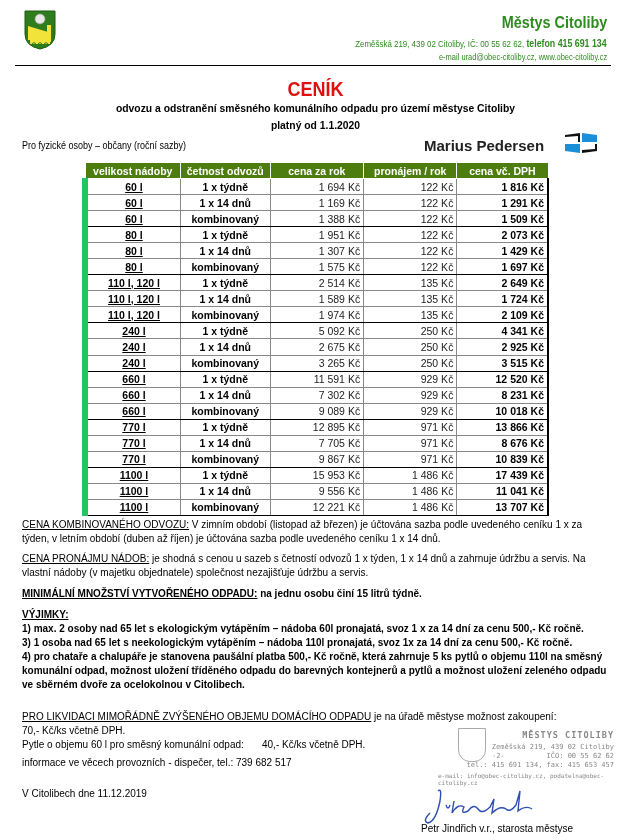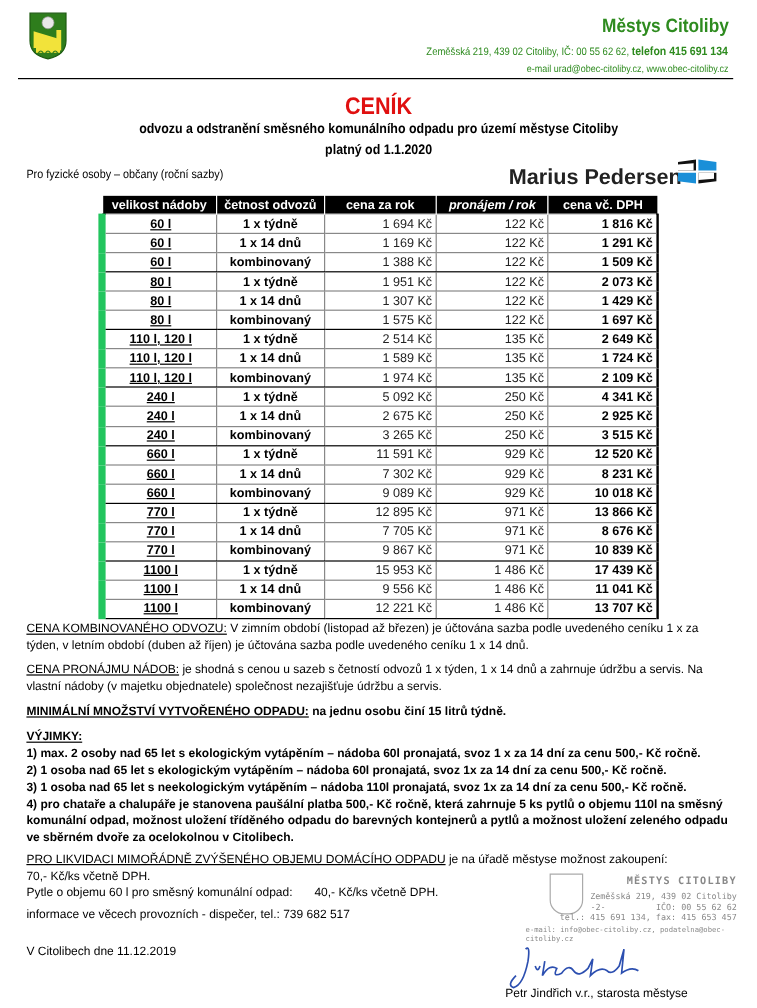--- a/index.html
+++ b/index.html
@@ -11,34 +11,34 @@
     .town-name { position: absolute; right: 24px; top: 14px; font-size: 16px; font-weight: bold; color: #2e8b1f; transform: scaleX(0.9); transform-origin: right center; }
     .town-addr { position: absolute; right: 24px; top: 38px; font-size: 9px; color: #2e8b1f; transform: scaleX(0.88); transform-origin: right center; white-space: nowrap; }
     .town-addr b { font-size: 10px; }
     .town-contact { position: absolute; right: 24px; top: 52px; font-size: 8.5px; color: #2e8b1f; transform: scaleX(0.88); transform-origin: right center; white-space: nowrap; }
     .header-rule { position: absolute; left: 15px; right: 20px; top: 65px; height: 1px; background: #000; }
 
     .title { position: absolute; left: 0; width: 631px; top: 78px; text-align: center; font-size: 20px; font-weight: bold; color: #e01010; transform: scaleX(0.9); }
     .subtitle { position: absolute; left: 0; width: 631px; top: 102px; text-align: center; font-size: 11.5px; font-weight: bold; transform: scaleX(0.9); }
     .valid { position: absolute; left: 0; width: 631px; top: 119px; text-align: center; font-size: 11.5px; font-weight: bold; transform: scaleX(0.9); }
     .audience { position: absolute; left: 22px; top: 140px; font-size: 10px; transform: scaleX(0.9); transform-origin: left center; white-space: nowrap; }
-    .partner { position: absolute; left: 424px; top: 137px; font-size: 18px; font-weight: bold; color: #222; }
+    .partner { position: absolute; left: 424px; top: 137px; font-size: 15px; font-weight: bold; color: #222; }
     .partner-logo { position: absolute; left: 563px; top: 132px; width: 36px; height: 22px; }
 
     table.prices { position: absolute; left: 82px; top: 162px; width: 467px; border-collapse: collapse; font-size: 10.5px; }
-    table.prices th { background: #000000; color: #fff; font-weight: bold; height: 16px; border: 1px solid #fff; text-align: center; padding: 0 2px; white-space: nowrap; }
+    table.prices th { background: #4d7c0f; color: #fff; font-weight: bold; height: 16px; border: 1px solid #fff; text-align: center; padding: 0 2px; white-space: nowrap; }
     table.prices td { height: 16.05px; border: 1px solid #888; padding: 0 3px; white-space: nowrap; }
     table.prices tr td:first-child { border-left: 6px solid #22c55e; text-decoration: underline; }
     table.prices tr td:last-child { border-right: 2px solid #000; }
     table.prices tr:last-child td { border-bottom: 2px solid #000; }
     table.prices tr.grp-end td { border-bottom: 1.5px solid #000; }
     td.c-size, td.c-freq { text-align: center; font-weight: bold; }
     td.c-price, td.c-rent { text-align: right; color: #222; }
     td.c-total { text-align: right; font-weight: bold; }
-    .col1 { width: 96px; } .col2 { width: 90px; } .col3 { width: 95px; } .col4 { width: 94px; font-style: italic; } .col5 { width: 92px; }
+    .col1 { width: 96px; } .col2 { width: 90px; } .col3 { width: 95px; } .col4 { width: 94px; } .col5 { width: 92px; }
 
     .notes { position: absolute; left: 22px; width: 590px; font-size: 10px; line-height: 14px; }
     .notes .u { text-decoration: underline; }
     .n1 { top: 518px; }
     .n2 { top: 552px; }
     .n3 { top: 587px; font-weight: bold; }
     .n4 { top: 608px; font-weight: bold; }
     .n4 ol { list-style: none; }
     .n5 { top: 710px; }
     .bag-row { display: flex; }
@@ -251,21 +251,20 @@
     </tbody>
 </table>
 
 <div class="notes n1"><span class="u">CENA KOMBINOVANÉHO ODVOZU:</span><span> V zimním období (listopad až březen) je účtována sazba podle uvedeného ceníku 1 x za týden, v letním období (duben až říjen) je účtována sazba podle uvedeného ceníku 1 x 14 dnů.</span></div>
 <div class="notes n2"><span class="u">CENA PRONÁJMU NÁDOB:</span><span> je shodná s cenou u sazeb s četností odvozů 1 x týden, 1 x 14 dnů a zahrnuje údržbu a servis. Na vlastní nádoby (v majetku objednatele) společnost nezajišťuje údržbu a servis.</span></div>
 <div class="notes n3"><span class="u">MINIMÁLNÍ MNOŽSTVÍ VYTVOŘENÉHO ODPADU:</span><span> na jednu osobu činí 15 litrů týdně.</span></div>
 <div class="notes n4">
   <div class="u">VÝJIMKY:</div>
   <ol>
     <li>1)  max. 2 osoby nad 65 let s ekologickým vytápěním – nádoba 60l pronajatá, svoz 1 x za 14 dní za cenu 500,- Kč ročně.</li>
-    <li>2)  1 osoba nad 65 let s ekologickým vytápěním – nádoba 60l pronajatá, svoz 1x za 14 dní za cenu 500,- Kč ročně.</li>
     <li>3)  1 osoba nad 65 let s neekologickým vytápěním – nádoba 110l pronajatá, svoz 1x za 14 dní za cenu 500,- Kč ročně.</li>
     <li>4)  pro chataře a chalupáře je stanovena paušální platba 500,- Kč ročně, která zahrnuje 5 ks pytlů o objemu 110l na směsný komunální odpad, možnost uložení tříděného odpadu do barevných kontejnerů a pytlů a možnost uložení zeleného odpadu ve sběrném dvoře za ocelokolnou v Citolibech.</li>
   </ol>
 </div>
 <div class="notes n5">
   <div><span class="u">PRO LIKVIDACI MIMOŘÁDNĚ ZVÝŠENÉHO OBJEMU DOMÁCÍHO ODPADU</span><span> je na úřadě městyse možnost zakoupení:</span></div>
   <div class="bag-row">
       <span>70,- Kč/ks včetně DPH.</span>
     </div>
   <div class="bag-row">

